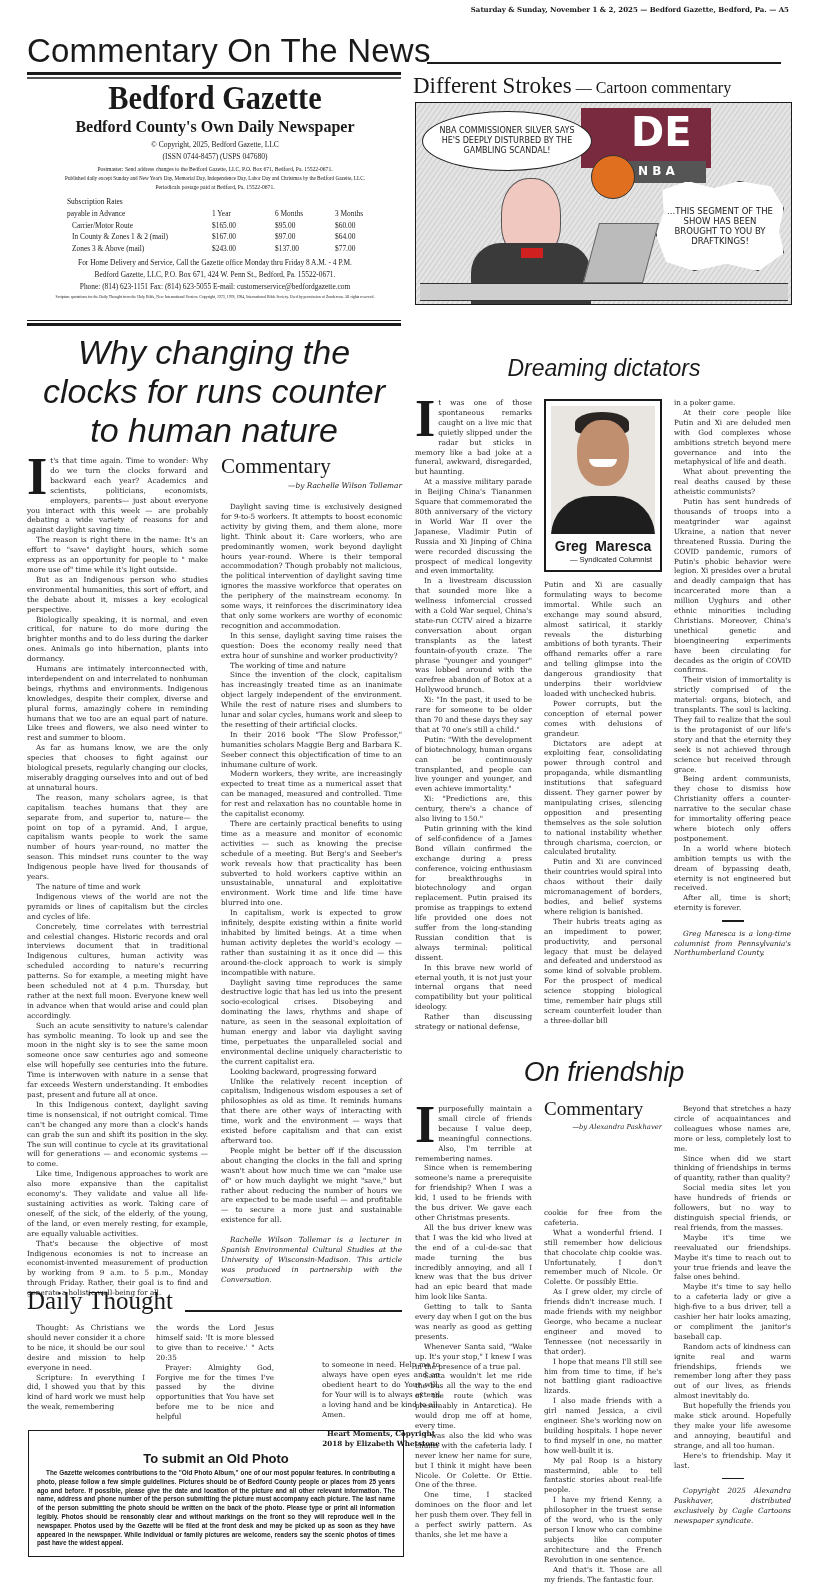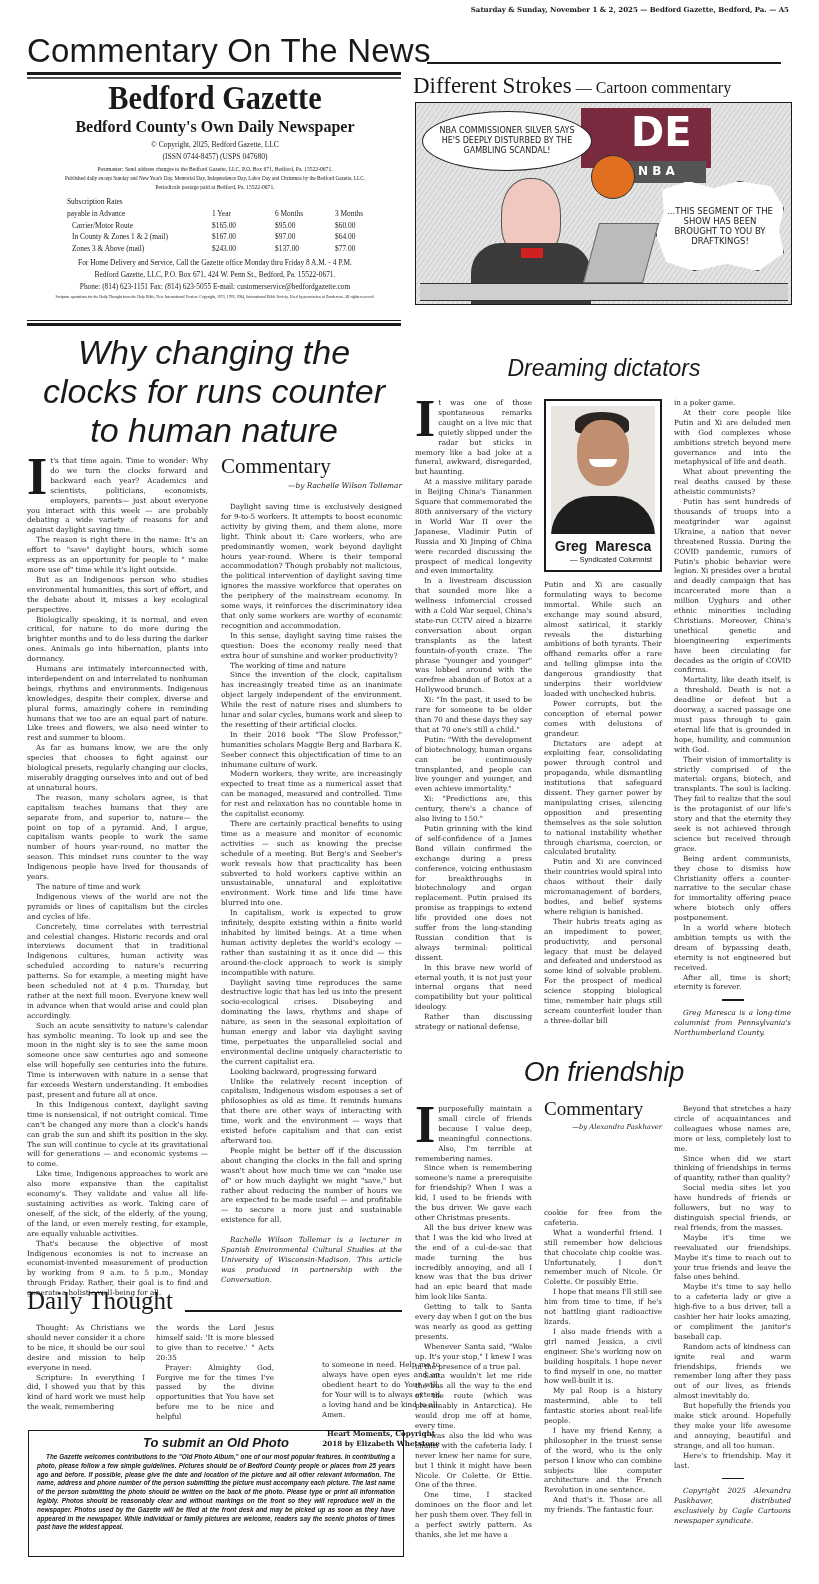--- a/index.html
+++ b/index.html
@@ -181,21 +181,21 @@
 </div>
 <div class="abs body-text" style="top:1323px; left:156px; width:118px;">
   <p class="noindent">the words the Lord Jesus himself said: 'It is more blessed to give than to receive.' " Acts 20:35</p>
   <p>Prayer: Almighty God, Forgive me for the times I've passed by the divine opportunities that You have set before me to be nice and helpful</p>
 </div>
 <div class="abs body-text" style="top:1360px; left:285px; width:118px;margin-left:37px;">
   <p class="noindent">to someone in need. Help me to always have open eyes and an obedient heart to do Your will, for Your will is to always extend a loving hand and be kind to all. Amen.</p>
   <p class="center" style="font-weight:bold; margin-top:10px; text-indent:0;">Heart Moments, Copyright 2018 by Elizabeth Whetstone</p>
 </div>
 
-<div class="abs" style="top:1430px; left:28px; width:376px; height:127px; border:1.5px solid #1a1a1a; padding:4px 8px;font-style:italic;">
+<div class="abs" style="top:1430px; left:28px; width:376px; height:127px; border:1.5px solid #1a1a1a; padding:20px 8px;">
   <div class="sans center" style="font-weight:bold; font-size:13px; line-height:16px;">To submit an Old Photo</div>
   <div class="sans" style="font-size:6.4px; line-height:8.8px; font-weight:bold; text-align:justify; text-indent:9px; margin-top:2px; color:#222;">The Gazette welcomes contributions to the "Old Photo Album," one of our most popular features. In contributing a photo, please follow a few simple guidelines. Pictures should be of Bedford County people or places from 25 years ago and before. If possible, please give the date and location of the picture and all other relevant information. The name, address and phone number of the person submitting the picture must accompany each picture. The last name of the person submitting the photo should be written on the back of the photo. Please type or print all information legibly. Photos should be reasonably clear and without markings on the front so they will reproduce well in the newspaper. Photos used by the Gazette will be filed at the front desk and may be picked up as soon as they have appeared in the newspaper. While individual or family pictures are welcome, readers say the scenic photos of times past have the widest appeal.</div>
 </div>
 
 <div class="abs headline" style="top:355px; left:415px; width:378px; font-size:23px;">Dreaming dictators</div>
 
 <div class="abs body-text" style="top:398px; left:415px; width:117px;">
   <p class="noindent"><span class="dropcap">I</span><span>t was one of those spontaneous remarks caught on a live mic that quietly slipped under the radar but sticks in memory like a bad joke at a funeral, awkward, disregarded, but haunting.</span></p>
   <p>At a massive military parade in Beijing China's Tiananmen Square that commemorated the 80th anniversary of the victory in World War II over the Japanese, Vladimir Putin of Russia and Xi Jinping of China were recorded discussing the prospect of medical longevity and even immortality.</p>
   <p>In a livestream discussion that sounded more like a wellness infomercial crossed with a Cold War sequel, China's state-run CCTV aired a bizarre conversation about organ transplants as the latest fountain-of-youth craze. The phrase "younger and younger" was lobbed around with the carefree abandon of Botox at a Hollywood brunch.</p>
@@ -224,21 +224,20 @@
   <p>Dictators are adept at exploiting fear, consolidating power through control and propaganda, while dismantling institutions that safeguard dissent. They garner power by manipulating crises, silencing opposition and presenting themselves as the sole solution to national instability whether through charisma, coercion, or calculated brutality.</p>
   <p>Putin and Xi are convinced their countries would spiral into chaos without their daily micromanagement of borders, bodies, and belief systems where religion is banished.</p>
   <p>Their hubris treats aging as an impediment to power, productivity, and personal legacy that must be delayed and defeated and understood as some kind of solvable problem. For the prospect of medical science stopping biological time, remember hair plugs still scream counterfeit louder than a three-dollar bill</p>
 </div>
 
 <div class="abs body-text" style="top:398px; left:674px; width:117px;">
   <p class="noindent">in a poker game.</p>
   <p>At their core people like Putin and Xi are deluded men with God complexes whose ambitions stretch beyond mere governance and into the metaphysical of life and death.</p>
   <p>What about preventing the real deaths caused by these atheistic communists?</p>
   <p>Putin has sent hundreds of thousands of troops into a meatgrinder war against Ukraine, a nation that never threatened Russia. During the COVID pandemic, rumors of Putin's phobic behavior were legion. Xi presides over a brutal and deadly campaign that has incarcerated more than a million Uyghurs and other ethnic minorities including Christians. Moreover, China's unethical genetic and bioengineering experiments have been circulating for decades as the origin of COVID confirms.</p>
-  <p>Mortality, like death itself, is a threshold. Death is not a deadline or defeat but a doorway, a sacred passage one must pass through to gain eternal life that is grounded in hope, humility, and communion with God.</p>
   <p>Their vision of immortality is strictly comprised of the material: organs, biotech, and transplants. The soul is lacking. They fail to realize that the soul is the protagonist of our life's story and that the eternity they seek is not achieved through science but received through grace.</p>
   <p>Being ardent communists, they chose to dismiss how Christianity offers a counter-narrative to the secular chase for immortality offering peace where biotech only offers postponement.</p>
   <p>In a world where biotech ambition tempts us with the dream of bypassing death, eternity is not engineered but received.</p>
   <p>After all, time is short; eternity is forever.</p>
   <div style="width:22px; height:1.5px; background:#1a1a1a; margin:7px auto;"></div>
   <p class="bio">Greg Maresca is a long-time columnist from Pennsylvania's Northumberland County.</p>
 </div>
 
 <div class="abs headline" style="top:1057px; left:415px; width:378px; font-size:27px;">On friendship</div>
 
@@ -252,20 +251,21 @@
   <p>I was also the kid who was chums with the cafeteria lady. I never knew her name for sure, but I think it might have been Nicole. Or Colette. Or Ettie. One of the three.</p>
   <p>One time, I stacked dominoes on the floor and let her push them over. They fell in a perfect swirly pattern. As thanks, she let me have a</p>
 </div>
 
 <div class="abs" style="top:1098px; left:544px; font-family:'Liberation Serif', serif; font-size:19px;">Commentary</div>
 <div class="abs" style="top:1123px; left:544px; width:118px; text-align:right; font-family:'DejaVu Serif', serif; font-style:italic; font-size:6.8px;">—by Alexandra Paskhaver</div>
 
 <div class="abs body-text" style="top:1208px; left:544px; width:118px;">
   <p class="noindent">cookie for free from the cafeteria.</p>
   <p>What a wonderful friend. I still remember how delicious that chocolate chip cookie was. Unfortunately, I don't remember much of Nicole. Or Colette. Or possibly Ettie.</p>
+  <p>As I grew older, my circle of friends didn't increase much. I made friends with my neighbor George, who became a nuclear engineer and moved to Tennessee (not necessarily in that order).</p>
   <p>I hope that means I'll still see him from time to time, if he's not battling giant radioactive lizards.</p>
   <p>I also made friends with a girl named Jessica, a civil engineer. She's working now on building hospitals. I hope never to find myself in one, no matter how well-built it is.</p>
   <p>My pal Roop is a history mastermind, able to tell fantastic stories about real-life people.</p>
   <p>I have my friend Kenny, a philosopher in the truest sense of the word, who is the only person I know who can combine subjects like computer architecture and the French Revolution in one sentence.</p>
   <p>And that's it. Those are all my friends. The fantastic four.</p>
 </div>
 
 <div class="abs body-text" style="top:1104px; left:674px; width:117px;">
   <p>Beyond that stretches a hazy circle of acquaintances and colleagues whose names are, more or less, completely lost to me.</p>
   <p>Since when did we start thinking of friendships in terms of quantity, rather than quality?</p>

